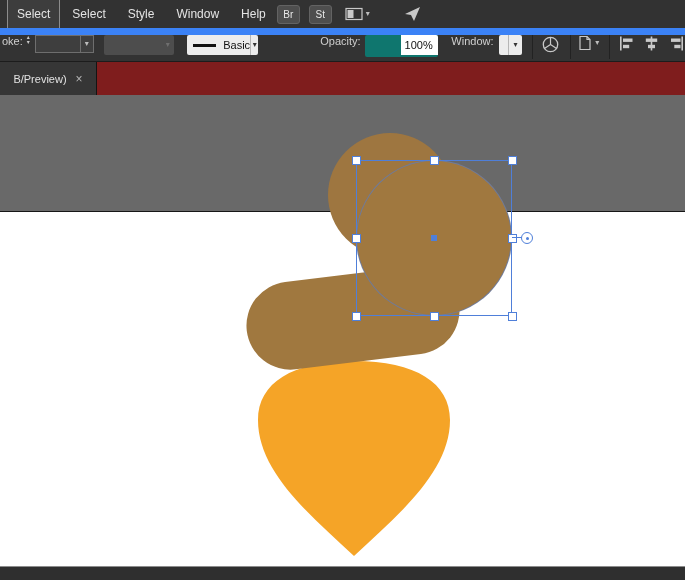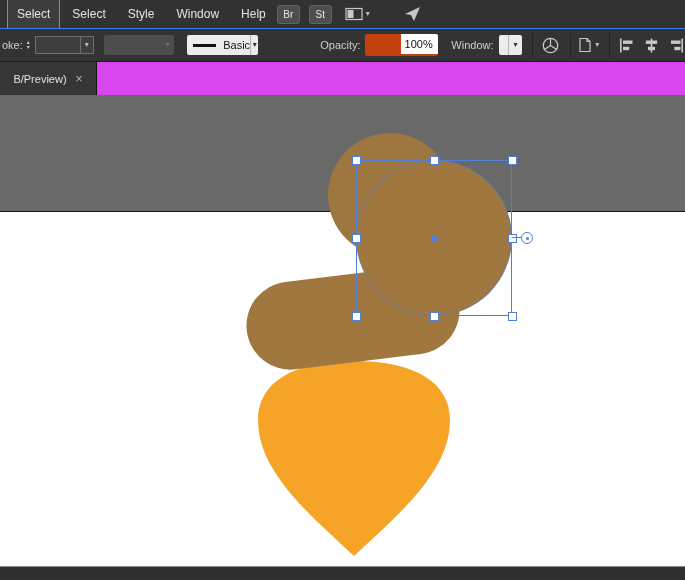--- a/index.html
+++ b/index.html
@@ -12,55 +12,55 @@
   .menubar{position:absolute;top:0;left:0;right:0;height:28px;background:#323232;
     display:flex;align-items:center;color:#e4e4e4;font-size:12px;padding-left:6px;box-sizing:border-box;}
   .menu-item{padding:4px 10px;margin:0 1px;white-space:nowrap;}
   .menu-item.active{border:1px solid #8c8c8c;background:#3d3d3d;padding:20px 9px;}
   .app-badge{width:21px;height:17px;background:#4e4e4e;border:1px solid #636363;border-radius:3px;
     font-size:10px;display:flex;align-items:center;justify-content:center;color:#e8e8e8;margin-right:9px;}
   .bar-icon{display:flex;align-items:center;color:#c9c9c9;}
   .chev{font-size:8px;color:#bdbdbd;line-height:8px;}
   
   .controlbar{position:absolute;top:28px;left:0;right:0;height:34px;background:#333333;
-    border-top:1px solid #3b82f6;border-bottom:1px solid #1c1c1c;box-sizing:border-box;
-    display:flex;align-items:center;font-size:11px;color:#cfcfcf;overflow:hidden;}
+    border-top:7px solid #3b82f6;border-bottom:1px solid #1c1c1c;box-sizing:border-box;
+    display:flex;align-items:flex-start;font-size:11px;color:#cfcfcf;overflow:hidden;}
   .cb-label{white-space:nowrap;}
   .stepper{display:flex;flex-direction:column;align-items:center;margin-left:4px;}
   .stepper span{font-size:6px;line-height:5px;color:#c9c9c9;}
   .combo{display:flex;margin-left:5px;height:18px;}
   .combo .box{width:46px;background:#3e3e3e;border:1px solid #6e6e6e;box-sizing:border-box;}
   .combo .dd{width:13px;background:#3e3e3e;border:1px solid #6e6e6e;border-left:0;box-sizing:border-box;
     display:flex;align-items:center;justify-content:center;}
   .disabled-field{margin-left:10px;width:100px;height:20px;background:#4d4d4d;border-radius:2px;
     position:relative;display:flex;align-items:center;justify-content:flex-end;padding-right:4px;box-sizing:border-box;}
   .disabled-field .chev{color:#6f6f6f;}
   .brush-dd{margin-left:13px;width:104px;height:20px;background:#ececec;border-radius:2px;
     display:flex;align-items:center;overflow:hidden;}
   .brush-line{width:46px;height:3px;background:#111;margin-left:6px;}
   .brush-name{color:#111;margin-left:7px;font-size:11px;}
   .brush-dd .ddseg{margin-left:auto;width:14px;height:20px;border-left:1px solid #b5b5b5;
     display:flex;align-items:center;justify-content:center;}
   .brush-dd .ddseg .chev{color:#333;}
   .opacity-label{margin-left:14px;padding-left:48px;}
-  .opacity-group{margin-left:4px;display:flex;height:22px;background:#c2410c;border-radius:2px;overflow:hidden;padding-left:36px;}
+  .opacity-group{margin-left:4px;display:flex;height:22px;background:#0f766e;border-radius:2px;overflow:hidden;padding-left:36px;}
   .opacity-input{width:36px;height:20px;border:none;background:#fff;font-size:11px;color:#111;
     padding:0 0 0 4px;font-family:"Liberation Sans",sans-serif;outline:none;}
   .panel-arrow{width:14px;height:20px;border-left:1px solid #b5b5b5;display:flex;align-items:center;
     justify-content:center;color:#222;font-size:12px;font-weight:bold;background:#ededed;}
   .style-label{margin-left:13px;}
   .style-dd{margin-left:5px;width:34px;height:20px;background:#ececec;border-radius:2px;
     display:flex;align-items:center;overflow:hidden;}
   .style-dd .ddseg{margin-left:auto;width:13px;height:20px;border-left:1px solid #b5b5b5;
     display:flex;align-items:center;justify-content:center;}
   .style-dd .chev{color:#333;}
   .vsep{width:1px;height:24px;background:#222;margin-left:10px;}
   .icon-btn{display:flex;align-items:center;margin-left:8px;}
   
-  .tabbar{position:absolute;top:62px;left:0;right:0;height:33px;background:#d946ef;display:flex;}
+  .tabbar{position:absolute;top:62px;left:0;right:0;height:33px;background:#7f1d1d;display:flex;}
   .doc-tab{width:97px;height:33px;background:#363636;border-right:1px solid #141414;box-sizing:border-box;
     display:flex;align-items:center;justify-content:center;gap:9px;color:#e2e2e2;font-size:11px;}
   .tab-close{color:#b5b5b5;font-size:12px;line-height:12px;}
   
   .canvas{position:absolute;top:95px;left:0;width:685px;height:471px;background:#ffffff;overflow:hidden;}
   .pasteboard{position:absolute;top:0;left:0;right:0;height:116px;background:#696969;}
   .artboard{position:absolute;top:116px;left:0;right:0;bottom:0;background:#ffffff;}
   .artboard-edge{position:absolute;top:116px;left:0;right:0;height:1px;background:#161616;}
   .body-svg{position:absolute;top:0;left:0;}
   .cap-shape{position:absolute;left:246px;top:179px;width:214px;height:88px;border-radius:44px;

